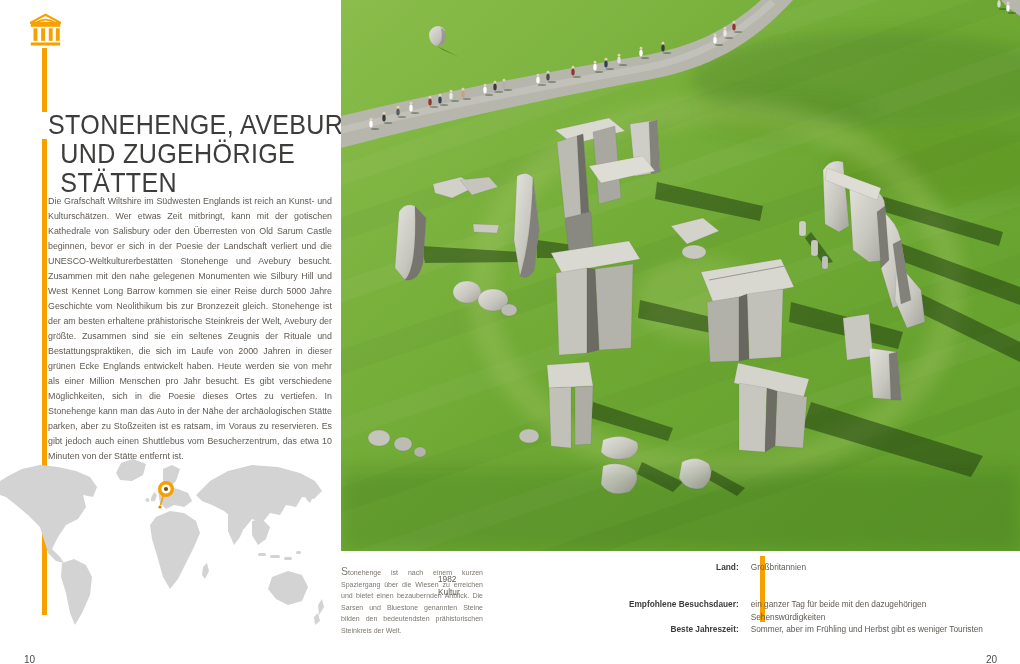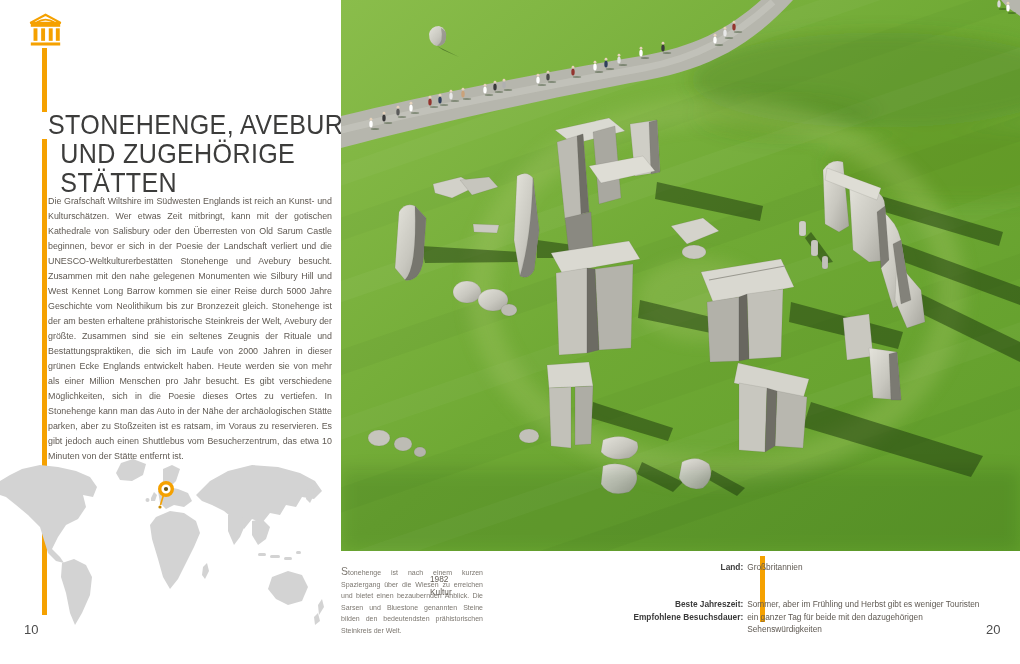--- a/index.html
+++ b/index.html
@@ -9,34 +9,34 @@
   .temple-icon{position:absolute;left:27px;top:12px;width:37px;height:37px;}
   .accent-bar{position:absolute;left:42px;width:5px;background:#F5A100;}
   .bar-seg1{top:48px;height:64px;}
   .bar-seg2{top:139px;height:476px;}
   .title{position:absolute;left:48px;top:110px;color:#3C3C3B;font-size:28.5px;line-height:29px;
          letter-spacing:.4px;transform:scaleX(.88);transform-origin:left top;white-space:nowrap;font-weight:500;}
   .title .t2,.title .t3{padding-left:14px;}
   .body-text{position:absolute;left:48px;top:194px;width:284px;font-size:8.9px;line-height:15px;
              text-align:justify;color:#5F5952;margin:0;}
   .world-map{position:absolute;left:0;top:455px;width:333px;height:183px;}
-  .pagenum{position:absolute;top:622px;font-size:13px;color:#4C4C4C;}
+  .pagenum{position:absolute;top:654px;font-size:10px;color:#4C4C4C;}
   .pn-left{left:24px;}
   .pn-right{left:986px;}
   
   .photo{position:absolute;left:341px;top:0;width:679px;height:551px;overflow:hidden;}
   
   .caption{position:absolute;left:341px;top:566px;width:142px;font-size:7px;line-height:11.6px;
            text-align:justify;color:#7C7770;margin:0;}
   .caption::first-letter{font-size:10.5px;}
   
   .facts{position:absolute;left:430px;top:561px;width:560px;}
   .fact-row{display:flex;line-height:12.4px;font-size:8.3px;}
   .fact-label{width:325px;text-align:right;font-weight:bold;color:#3B3B3B;padding-right:4px;}
-  .fact-value{width:252px;color:#5F5952;}
+  .fact-value{width:252px;color:#5F5952;margin-left:8px;}
   .facts-divider{position:absolute;left:760px;top:556px;width:4.5px;height:66px;background:#F5A100;}
 </style>
 </head>
 <body>
 
 <div class="spread">
 
   <svg class="temple-icon" viewBox="0 0 34 34">
     <g stroke="#F5A100" fill="none" stroke-width="2">
       <path d="M3,10 L17,2.5 L31,10 Z"></path>
@@ -300,22 +300,22 @@
       <div class="fact-label">Land:</div>
       <div class="fact-value">Großbritannien</div>
     </div>
     <div class="fact-row">
       <div class="fact-value">1982</div>
     </div>
     <div class="fact-row">
       <div class="fact-value">Kultur</div>
     </div>
     <div class="fact-row">
+      <div class="fact-label">Empfohlene Besuchsdauer:</div>
+      <div class="fact-value">ein ganzer Tag für beide mit den dazugehörigen Sehenswürdigkeiten</div>
+    </div>
+    <div class="fact-row">
       <div class="fact-label">Beste Jahreszeit:</div>
       <div class="fact-value">Sommer, aber im Frühling und Herbst gibt es weniger Touristen</div>
     </div>
-    <div class="fact-row">
-      <div class="fact-label">Empfohlene Besuchsdauer:</div>
-      <div class="fact-value">ein ganzer Tag für beide mit den dazugehörigen Sehenswürdigkeiten</div>
-    </div>
   </div>
 
 </div>
 
 </body></html>

